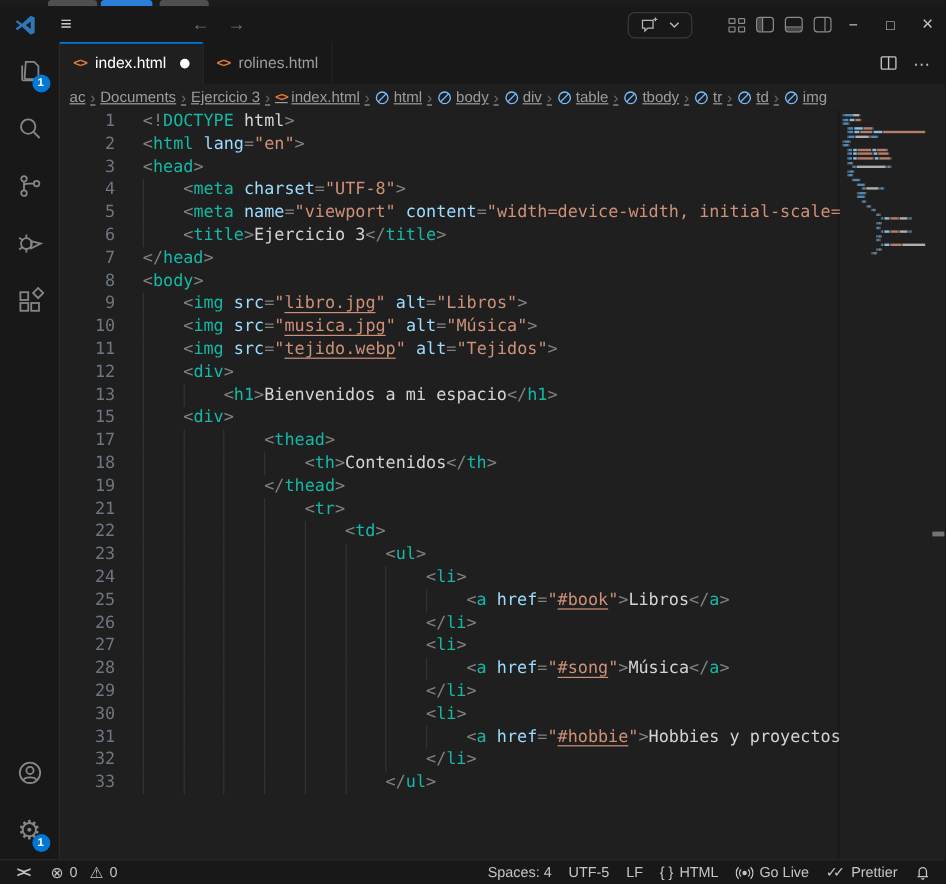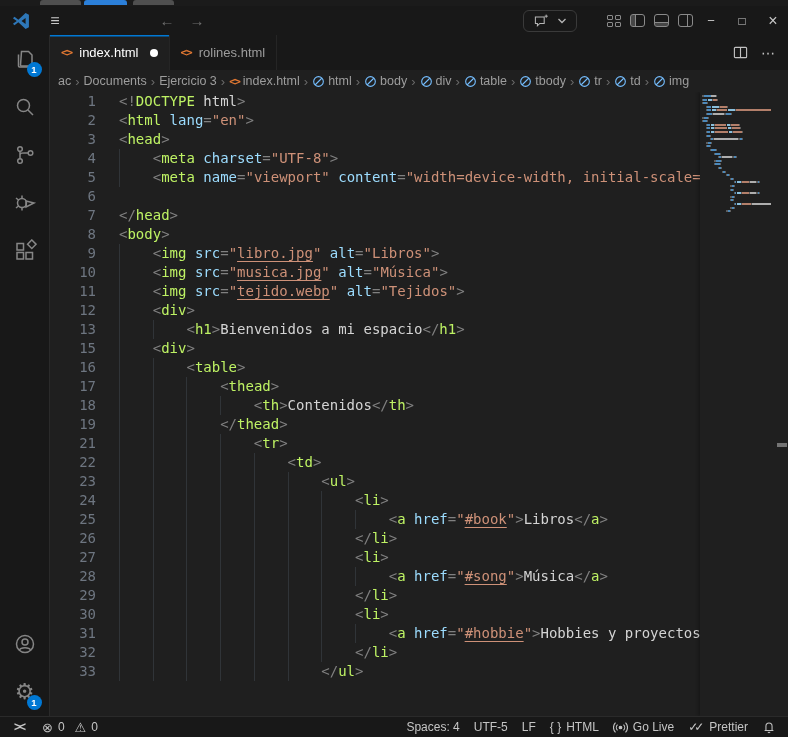--- a/index.html
+++ b/index.html
@@ -52,33 +52,33 @@
 
   .tabbar { height:35px; background:#181818; display:flex; align-items:stretch; flex:0 0 35px; }
   .tab { display:flex; align-items:center; gap:7px; padding:0 11px; font-size:13px; color:#9d9d9d;
          background:#181818; border-right:1px solid #252525; }
   .tab.active { background:#1f1f1f; color:#ffffff; box-shadow: inset 0 1.5px 0 0 var(--accent); }
   .tab-file-icon { font-family:"DejaVu Sans Mono",monospace; font-size:11px; font-weight:bold; letter-spacing:-1px; }
   .mod-dot { width:8px; height:8px; border-radius:50%; background:#ffffff; margin-left:4px; }
   .tab-actions { margin-left:auto; display:flex; align-items:center; gap:13px; padding-right:13px; color:#c2c2c2; }
 
   .breadcrumb { height:22px; flex:0 0 22px; display:flex; align-items:center; font-size:12.5px;
-                color:#9d9d9d; padding-left:8px; white-space:nowrap; overflow:hidden; background:#1f1f1f; }
+                color:#9d9d9d; padding-left:8px; white-space:nowrap; overflow:hidden; background:#1f1f1f;text-decoration:underline; }
   .crumb { display:flex; align-items:center; gap:3px; }
   .crumb-sep { color:#6a6a6a; margin:0 4px; font-size:13px; }
   .crumb-file-icon { font-family:"DejaVu Sans Mono",monospace; font-size:10.5px; font-weight:bold; letter-spacing:-1px; }
 
   .code-area { position:relative; flex:1; overflow:hidden; font-family:"DejaVu Sans Mono",monospace;
                font-size:14px; line-height:19px; }
   .code-lines { position:absolute; left:0; top:0; right:88px; bottom:0; overflow:hidden; }
   .cline { display:flex; height:19px; white-space:pre; }
   .gutter { flex:0 0 46px; text-align:right; color:#6e7681; }
   .ltext { margin-left:23px; position:relative; white-space:pre; }
   .guide { position:absolute; top:0; bottom:0; width:1px; background:#303438; }
-  .tk-t { color:#bef264;margin-top:13px; } .tk-p { color:#808080; } .tk-a { color:#9cdcfe; }
+  .tk-t { color:#14b8a6;margin-top:13px; } .tk-p { color:#808080; } .tk-a { color:#9cdcfe; }
   .tk-s { color:#ce9178; } .tk-x { color:#d4d4d4; }
   .tk-u { color:#ce9178; text-decoration:underline; text-underline-offset:3px; }
 
   .minimap { position:absolute; top:0; right:12px; width:76px; bottom:0; background:#1f1f1f;
              box-shadow:-2px 0 3px rgba(0,0,0,.25); }
   .mm-line { position:absolute; left:2px; height:2px; width:73px; }
   .mm-seg { position:absolute; top:0; height:2px; opacity:.85; }
 
   .ruler { position:absolute; top:0; right:0; width:12px; bottom:0; background:#1f1f1f; }
   .ruler-thumb { position:absolute; left:1px; right:1px; top:351px; height:4px; background:#747474; }
@@ -328,30 +328,29 @@
         </span>
       </div>
 
     <div class="code-area">
       <div class="code-lines" id="code-lines">
           <div class="cline"><span class="gutter">1</span><span class="ltext"><span class="tk-p">&lt;!</span><span class="tk-t">DOCTYPE</span><span class="tk-x"> html</span><span class="tk-p">&gt;</span></span></div>
           <div class="cline"><span class="gutter">2</span><span class="ltext"><span class="tk-p">&lt;</span><span class="tk-t">html</span><span class="tk-x"> </span><span class="tk-a">lang</span><span class="tk-p">=</span><span class="tk-s">"en"</span><span class="tk-p">&gt;</span></span></div>
           <div class="cline"><span class="gutter">3</span><span class="ltext"><span class="tk-p">&lt;</span><span class="tk-t">head</span><span class="tk-p">&gt;</span></span></div>
           <div class="cline"><span class="gutter">4</span><span class="ltext"><span class="guide" style="left: 0ch;"></span><span class="tk-x">    </span><span class="tk-p">&lt;</span><span class="tk-t">meta</span><span class="tk-x"> </span><span class="tk-a">charset</span><span class="tk-p">=</span><span class="tk-s">"UTF-8"</span><span class="tk-p">&gt;</span></span></div>
           <div class="cline"><span class="gutter">5</span><span class="ltext"><span class="guide" style="left: 0ch;"></span><span class="tk-x">    </span><span class="tk-p">&lt;</span><span class="tk-t">meta</span><span class="tk-x"> </span><span class="tk-a">name</span><span class="tk-p">=</span><span class="tk-s">"viewport"</span><span class="tk-x"> </span><span class="tk-a">content</span><span class="tk-p">=</span><span class="tk-s">"width=device-width, initial-scale=</span></span></div>
-          <div class="cline"><span class="gutter">6</span></div>
+          <div class="cline"><span class="gutter">6</span><span class="ltext"><span class="guide" style="left: 0ch;"></span><span class="tk-x">    </span><span class="tk-p">&lt;</span><span class="tk-t">title</span><span class="tk-p">&gt;</span><span class="tk-x">Ejercicio 3</span><span class="tk-p">&lt;/</span><span class="tk-t">title</span><span class="tk-p">&gt;</span></span></div>
           <div class="cline"><span class="gutter">7</span><span class="ltext"><span class="tk-p">&lt;/</span><span class="tk-t">head</span><span class="tk-p">&gt;</span></span></div>
           <div class="cline"><span class="gutter">8</span><span class="ltext"><span class="tk-p">&lt;</span><span class="tk-t">body</span><span class="tk-p">&gt;</span></span></div>
           <div class="cline"><span class="gutter">9</span><span class="ltext"><span class="guide" style="left: 0ch;"></span><span class="tk-x">    </span><span class="tk-p">&lt;</span><span class="tk-t">img</span><span class="tk-x"> </span><span class="tk-a">src</span><span class="tk-p">=</span><span class="tk-s">"</span><span class="tk-u">libro.jpg</span><span class="tk-s">"</span><span class="tk-x"> </span><span class="tk-a">alt</span><span class="tk-p">=</span><span class="tk-s">"Libros"</span><span class="tk-p">&gt;</span></span></div>
           <div class="cline"><span class="gutter">10</span><span class="ltext"><span class="guide" style="left: 0ch;"></span><span class="tk-x">    </span><span class="tk-p">&lt;</span><span class="tk-t">img</span><span class="tk-x"> </span><span class="tk-a">src</span><span class="tk-p">=</span><span class="tk-s">"</span><span class="tk-u">musica.jpg</span><span class="tk-s">"</span><span class="tk-x"> </span><span class="tk-a">alt</span><span class="tk-p">=</span><span class="tk-s">"Música"</span><span class="tk-p">&gt;</span></span></div>
           <div class="cline"><span class="gutter">11</span><span class="ltext"><span class="guide" style="left: 0ch;"></span><span class="tk-x">    </span><span class="tk-p">&lt;</span><span class="tk-t">img</span><span class="tk-x"> </span><span class="tk-a">src</span><span class="tk-p">=</span><span class="tk-s">"</span><span class="tk-u">tejido.webp</span><span class="tk-s">"</span><span class="tk-x"> </span><span class="tk-a">alt</span><span class="tk-p">=</span><span class="tk-s">"Tejidos"</span><span class="tk-p">&gt;</span></span></div>
           <div class="cline"><span class="gutter">12</span><span class="ltext"><span class="guide" style="left: 0ch;"></span><span class="tk-x">    </span><span class="tk-p">&lt;</span><span class="tk-t">div</span><span class="tk-p">&gt;</span></span></div>
           <div class="cline"><span class="gutter">13</span><span class="ltext"><span class="guide" style="left: 0ch;"></span><span class="guide" style="left: 4ch;"></span><span class="tk-x">        </span><span class="tk-p">&lt;</span><span class="tk-t">h1</span><span class="tk-p">&gt;</span><span class="tk-x">Bienvenidos a mi espacio</span><span class="tk-p">&lt;/</span><span class="tk-t">h1</span><span class="tk-p">&gt;</span></span></div>
           <div class="cline"><span class="gutter">15</span><span class="ltext"><span class="guide" style="left: 0ch;"></span><span class="tk-x">    </span><span class="tk-p">&lt;</span><span class="tk-t">div</span><span class="tk-p">&gt;</span></span></div>
-          <div class="cline"><span class="gutter">16</span><span class="ltext"><span class="guide" style="left: 0ch;"></span><span class="guide" style="left: 4ch;"></span><span class="tk-x">        </span><span class="tk-p">&lt;</span><span class="tk-t">table</span><span class="tk-p">&gt;</span></span></div>
           <div class="cline"><span class="gutter">17</span><span class="ltext"><span class="guide" style="left: 0ch;"></span><span class="guide" style="left: 4ch;"></span><span class="guide" style="left: 8ch;"></span><span class="tk-x">            </span><span class="tk-p">&lt;</span><span class="tk-t">thead</span><span class="tk-p">&gt;</span></span></div>
           <div class="cline"><span class="gutter">18</span><span class="ltext"><span class="guide" style="left: 0ch;"></span><span class="guide" style="left: 4ch;"></span><span class="guide" style="left: 8ch;"></span><span class="guide" style="left: 12ch;"></span><span class="tk-x">                </span><span class="tk-p">&lt;</span><span class="tk-t">th</span><span class="tk-p">&gt;</span><span class="tk-x">Contenidos</span><span class="tk-p">&lt;/</span><span class="tk-t">th</span><span class="tk-p">&gt;</span></span></div>
           <div class="cline"><span class="gutter">19</span><span class="ltext"><span class="guide" style="left: 0ch;"></span><span class="guide" style="left: 4ch;"></span><span class="guide" style="left: 8ch;"></span><span class="tk-x">            </span><span class="tk-p">&lt;/</span><span class="tk-t">thead</span><span class="tk-p">&gt;</span></span></div>
           <div class="cline"><span class="gutter">21</span><span class="ltext"><span class="guide" style="left: 0ch;"></span><span class="guide" style="left: 4ch;"></span><span class="guide" style="left: 8ch;"></span><span class="guide" style="left: 12ch;"></span><span class="tk-x">                </span><span class="tk-p">&lt;</span><span class="tk-t">tr</span><span class="tk-p">&gt;</span></span></div>
           <div class="cline"><span class="gutter">22</span><span class="ltext"><span class="guide" style="left: 0ch;"></span><span class="guide" style="left: 4ch;"></span><span class="guide" style="left: 8ch;"></span><span class="guide" style="left: 12ch;"></span><span class="guide" style="left: 16ch;"></span><span class="tk-x">                    </span><span class="tk-p">&lt;</span><span class="tk-t">td</span><span class="tk-p">&gt;</span></span></div>
           <div class="cline"><span class="gutter">23</span><span class="ltext"><span class="guide" style="left: 0ch;"></span><span class="guide" style="left: 4ch;"></span><span class="guide" style="left: 8ch;"></span><span class="guide" style="left: 12ch;"></span><span class="guide" style="left: 16ch;"></span><span class="guide" style="left: 20ch;"></span><span class="tk-x">                        </span><span class="tk-p">&lt;</span><span class="tk-t">ul</span><span class="tk-p">&gt;</span></span></div>
           <div class="cline"><span class="gutter">24</span><span class="ltext"><span class="guide" style="left: 0ch;"></span><span class="guide" style="left: 4ch;"></span><span class="guide" style="left: 8ch;"></span><span class="guide" style="left: 12ch;"></span><span class="guide" style="left: 16ch;"></span><span class="guide" style="left: 20ch;"></span><span class="guide" style="left: 24ch;"></span><span class="tk-x">                            </span><span class="tk-p">&lt;</span><span class="tk-t">li</span><span class="tk-p">&gt;</span></span></div>
           <div class="cline"><span class="gutter">25</span><span class="ltext"><span class="guide" style="left: 0ch;"></span><span class="guide" style="left: 4ch;"></span><span class="guide" style="left: 8ch;"></span><span class="guide" style="left: 12ch;"></span><span class="guide" style="left: 16ch;"></span><span class="guide" style="left: 20ch;"></span><span class="guide" style="left: 24ch;"></span><span class="guide" style="left: 28ch;"></span><span class="tk-x">                                </span><span class="tk-p">&lt;</span><span class="tk-t">a</span><span class="tk-x"> </span><span class="tk-a">href</span><span class="tk-p">=</span><span class="tk-s">"</span><span class="tk-u">#book</span><span class="tk-s">"</span><span class="tk-p">&gt;</span><span class="tk-x">Libros</span><span class="tk-p">&lt;/</span><span class="tk-t">a</span><span class="tk-p">&gt;</span></span></div>
           <div class="cline"><span class="gutter">26</span><span class="ltext"><span class="guide" style="left: 0ch;"></span><span class="guide" style="left: 4ch;"></span><span class="guide" style="left: 8ch;"></span><span class="guide" style="left: 12ch;"></span><span class="guide" style="left: 16ch;"></span><span class="guide" style="left: 20ch;"></span><span class="guide" style="left: 24ch;"></span><span class="tk-x">                            </span><span class="tk-p">&lt;/</span><span class="tk-t">li</span><span class="tk-p">&gt;</span></span></div>
           <div class="cline"><span class="gutter">27</span><span class="ltext"><span class="guide" style="left: 0ch;"></span><span class="guide" style="left: 4ch;"></span><span class="guide" style="left: 8ch;"></span><span class="guide" style="left: 12ch;"></span><span class="guide" style="left: 16ch;"></span><span class="guide" style="left: 20ch;"></span><span class="guide" style="left: 24ch;"></span><span class="tk-x">                            </span><span class="tk-p">&lt;</span><span class="tk-t">li</span><span class="tk-p">&gt;</span></span></div>

